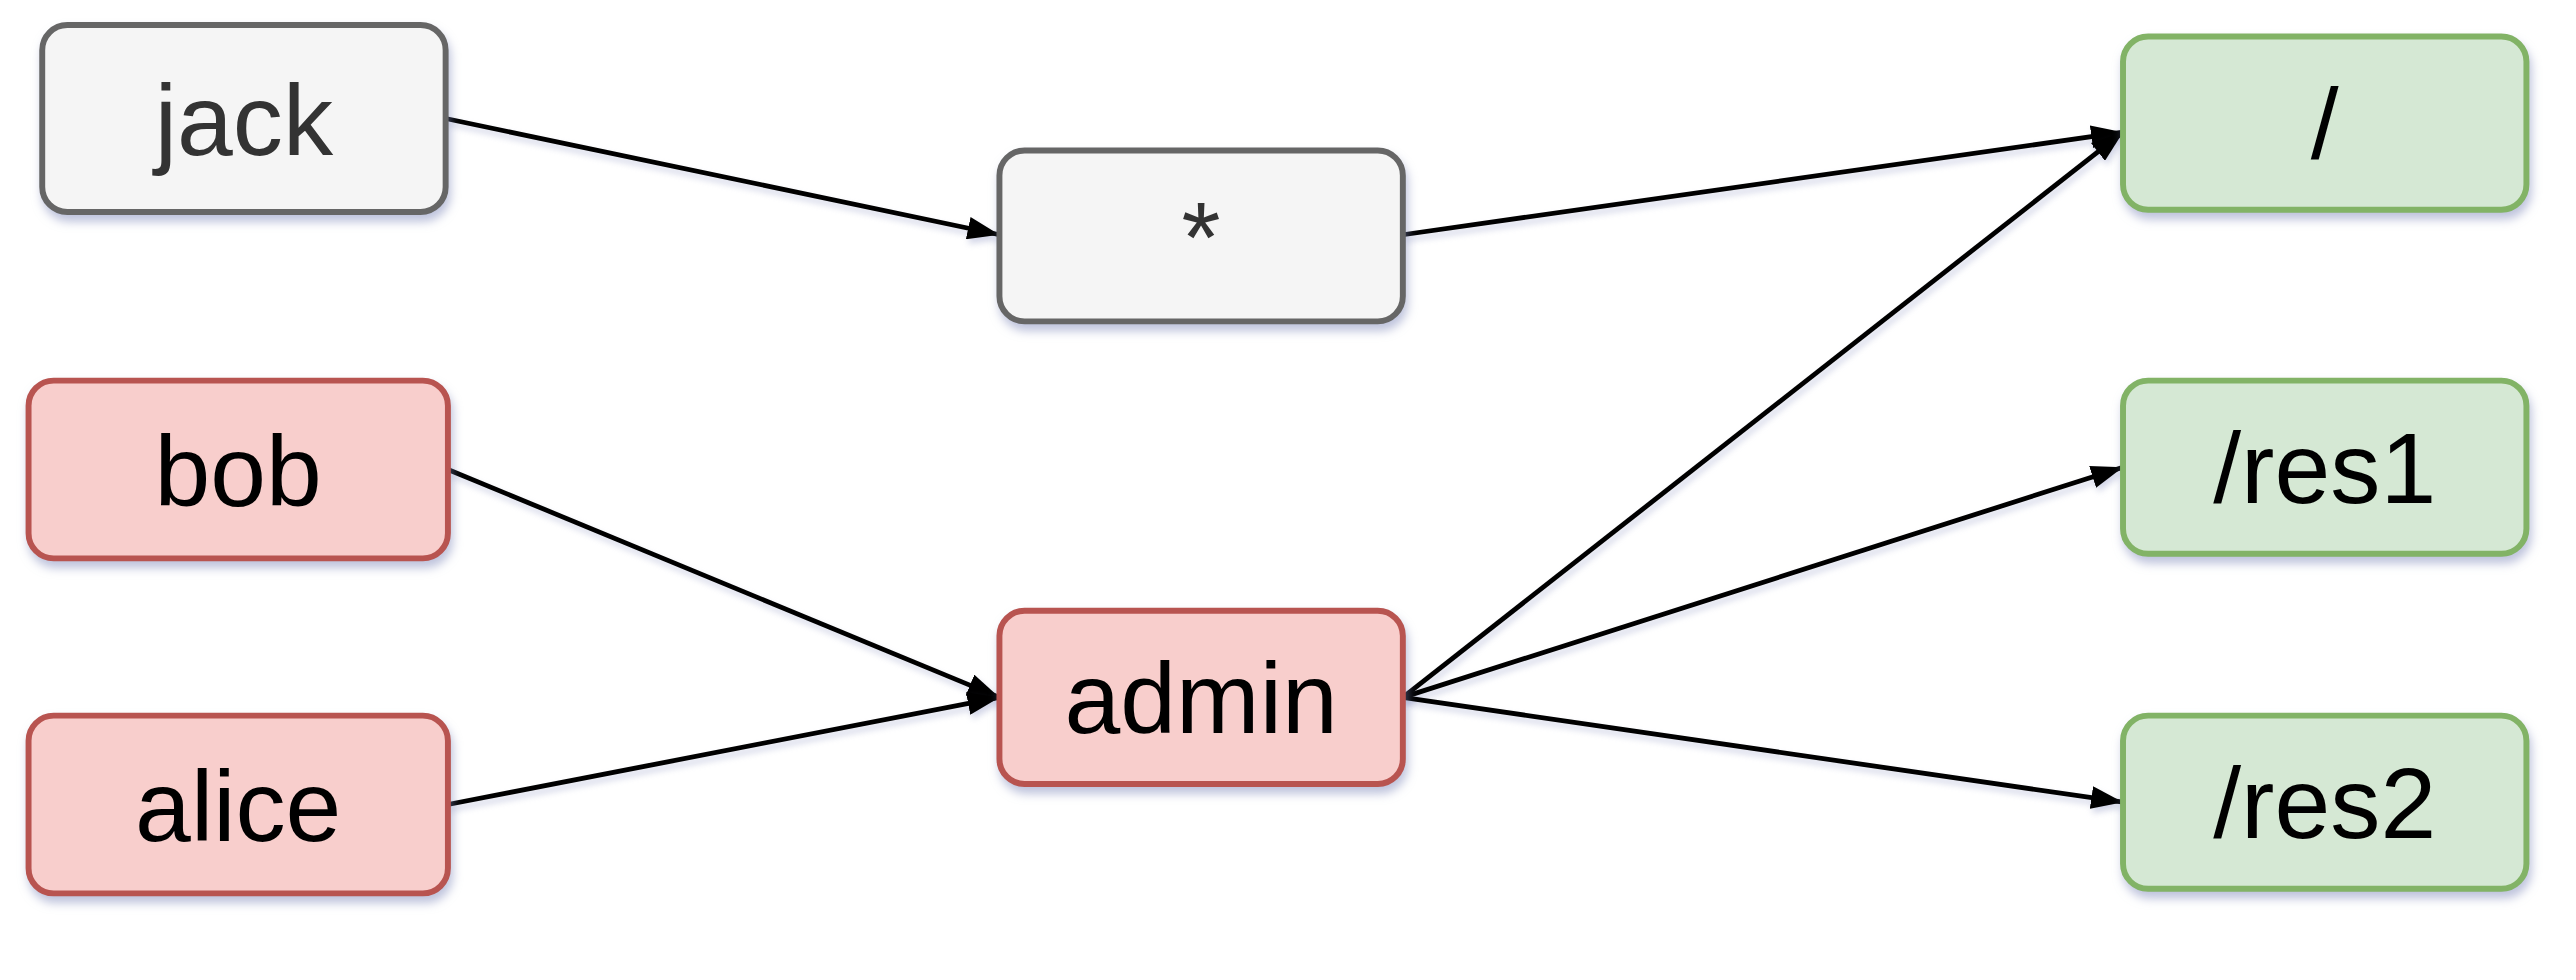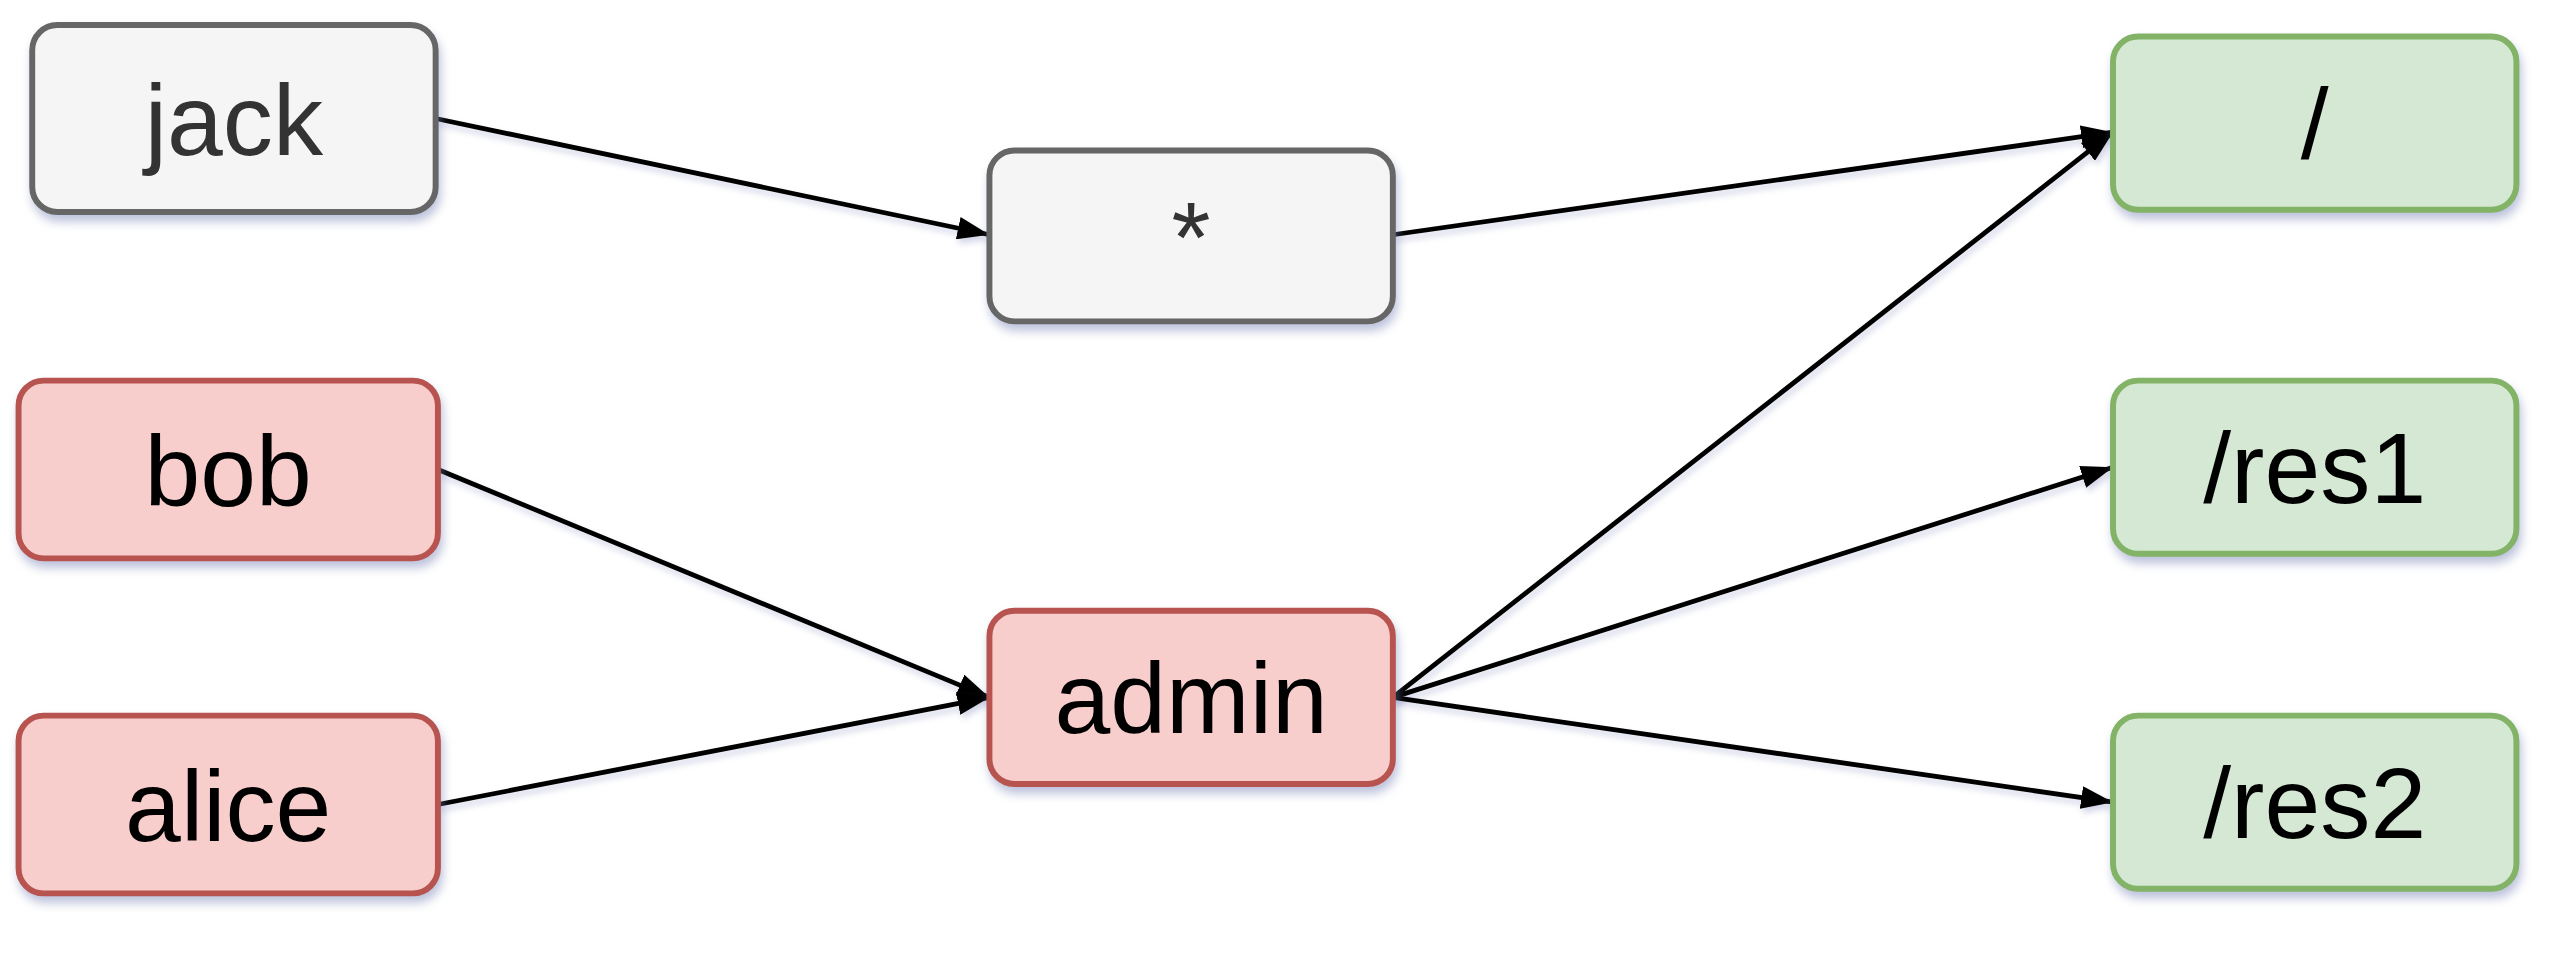--- a/index.html
+++ b/index.html
@@ -7,20 +7,21 @@
     padding: 0;
     background: #ffffff;
     width: 2576px;
     height: 980px;
     overflow: hidden;
   }
   .stage {
     width: 2224px;
     height: 980px;
     position: relative;
+    margin-left: 10px;
   }
   svg.canvas {
     display: block;
     width: 2576px;
     height: 980px;
   }
   .node-box {
     stroke-width: 2.6px;
     filter: drop-shadow(1.5px 3px 2px rgba(125, 135, 185, 0.50));
   }

